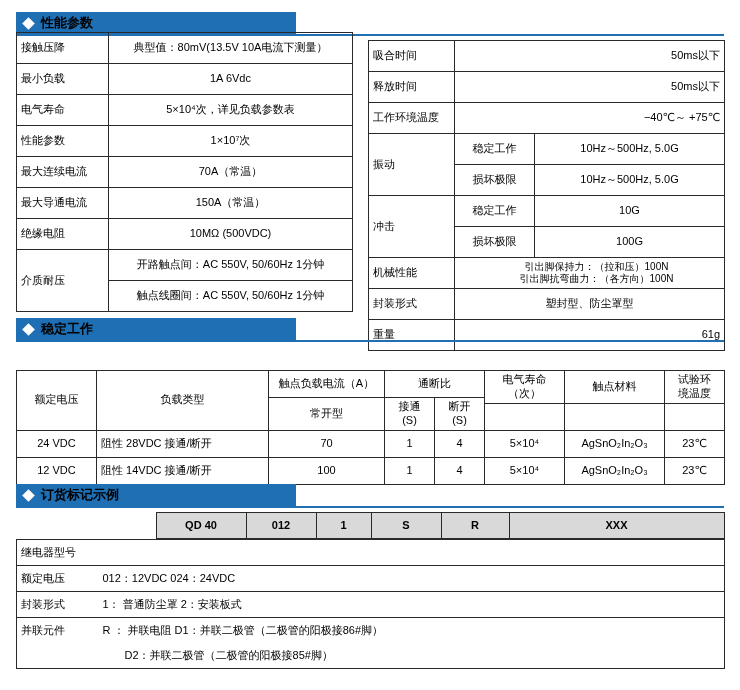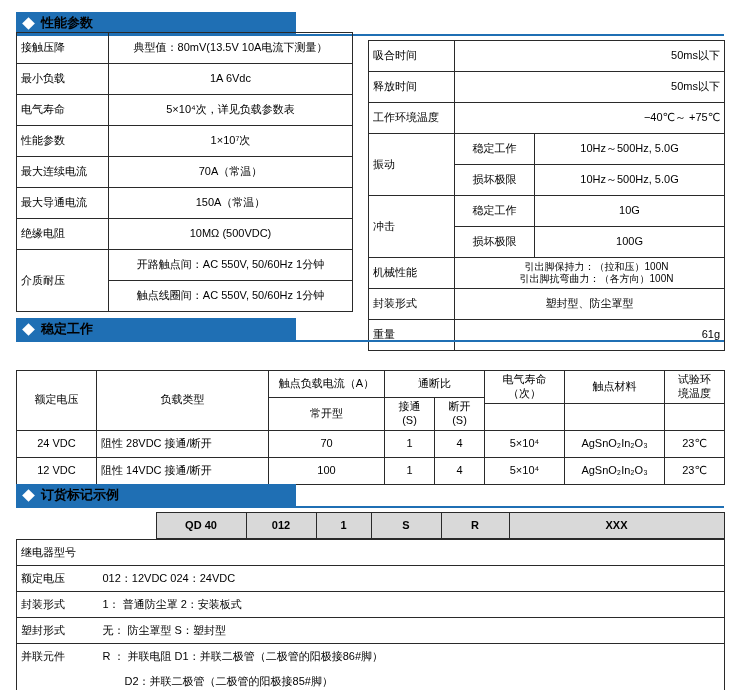--- a/index.html
+++ b/index.html
@@ -279,24 +279,20 @@
         </tr>
         <tr>
           <td class="l" style="border-right:none;">额定电压</td>
           <td class="l" style="border-left:none;">012：12VDC   024：24VDC</td>
         </tr>
         <tr>
           <td class="l" style="border-right:none;">封装形式</td>
           <td class="l" style="border-left:none;">1： 普通防尘罩   2：安装板式</td>
         </tr>
         <tr>
-          <td class="l" style="border-right:none;">塑封形式</td>
-          <td class="l" style="border-left:none;">无： 防尘罩型     S：塑封型</td>
-        </tr>
-        <tr>
           <td class="l" style="border-right:none;border-bottom:none;">并联元件</td>
           <td class="l" style="border-left:none;border-bottom:none;">R ： 并联电阻       D1：并联二极管（二极管的阳极接86#脚）</td>
         </tr>
         <tr>
           <td class="l" style="border-right:none;border-top:none;"></td>
           <td class="l" style="border-left:none;border-top:none;padding-left:26px;">D2：并联二极管（二极管的阳极接85#脚）</td>
         </tr>
 
       </tbody>
     </table>

